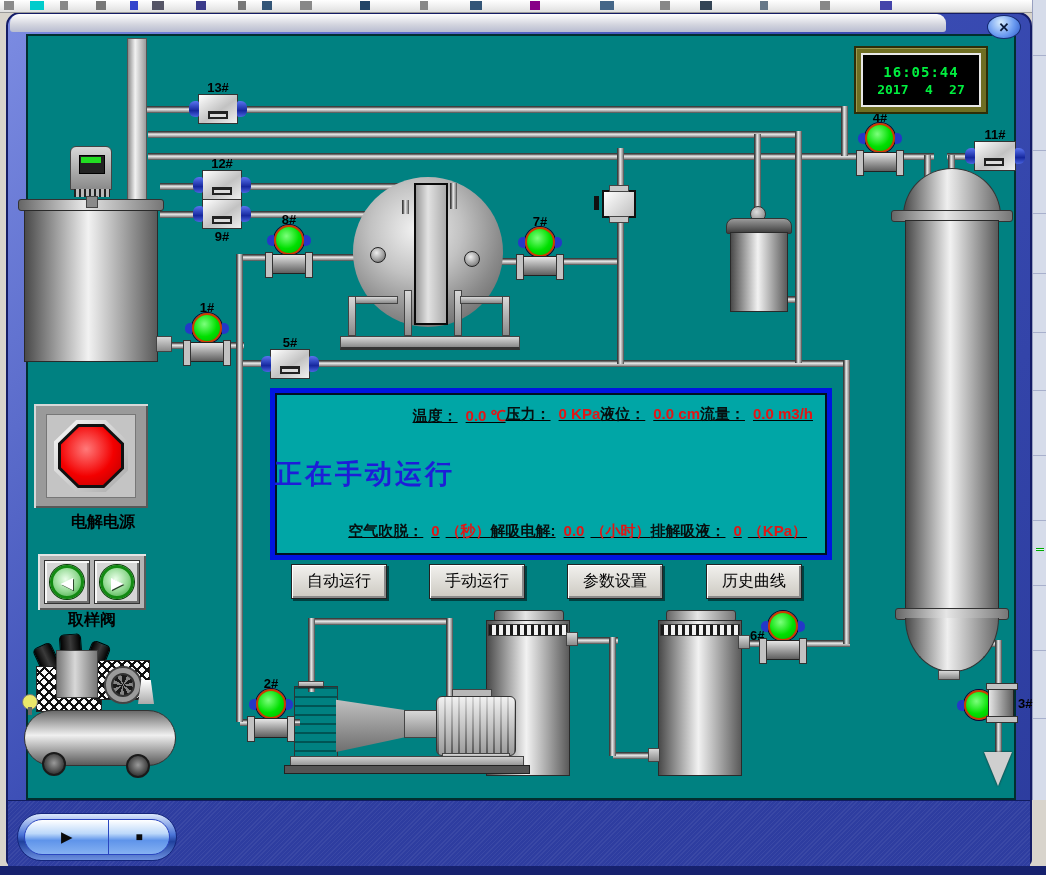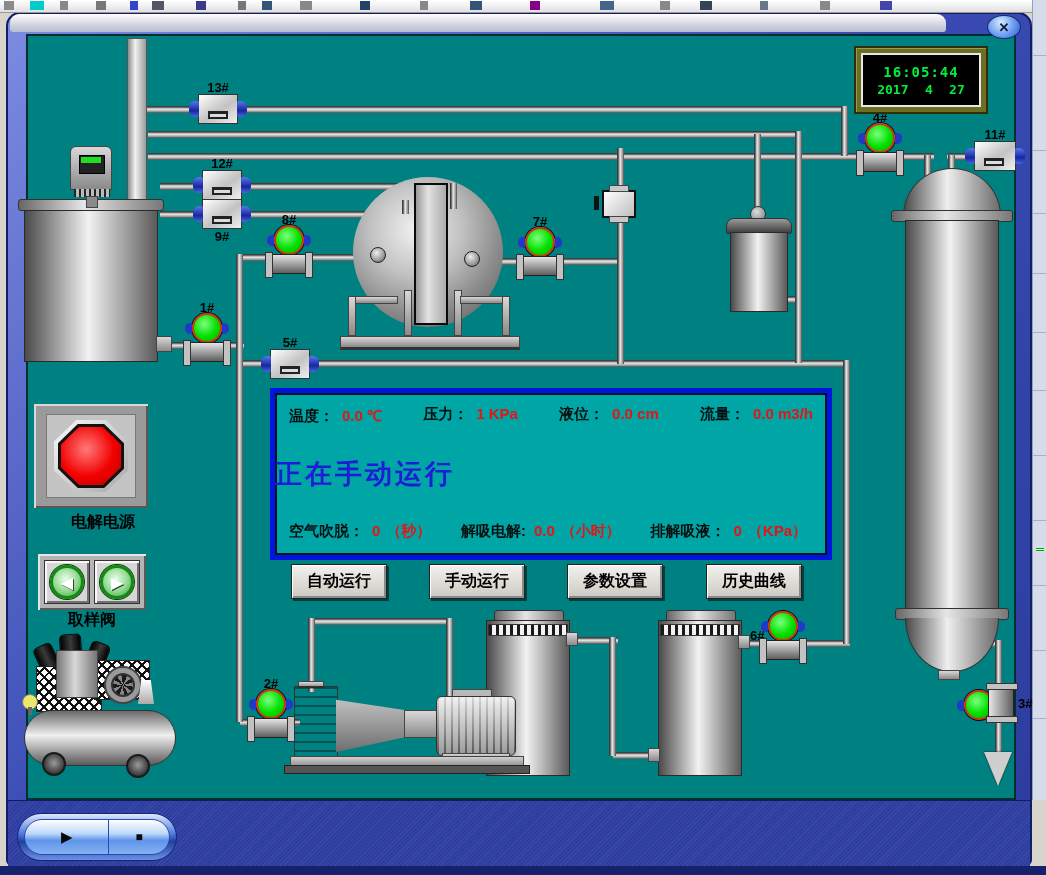--- a/index.html
+++ b/index.html
@@ -63,29 +63,29 @@
   .gb::before{left:-2px;} .gb::after{right:-2px;}
   .vgh .vlab{top:0;}
   .vgh.v6mod .vlab{top:30px;left:-8px;transform:none;}
   .vgv{width:90px;height:46px;}
   .gbv{position:absolute;width:26px;height:38px;background:linear-gradient(90deg,#e6e6e6,#9a9a9a 55%,#5f5f5f);border:1px solid #222;box-sizing:border-box;}
   .gbv::before,.gbv::after{content:"";position:absolute;left:-3px;width:30px;height:5px;background:#c2c2c2;border:1px solid #333;}
   .gbv::before{top:-2px;} .gbv::after{bottom:-2px;}
   .vlab3{position:absolute;font:bold 13px "Liberation Sans",sans-serif;color:#000;white-space:nowrap;}
   
   .dpanel{left:270px;top:388px;width:552px;height:162px;background:#00a6a6;border:5px solid #0016e0;box-shadow:inset 0 0 0 2px #012;box-sizing:content-box;display:flex;flex-direction:column;justify-content:space-between;padding:0;}
-  .dprow{display:flex;justify-content:space-between;padding:12px 14px 0 14px;}
+  .dprow{display:flex;justify-content:flex-end;padding:12px 14px 0 14px;text-decoration:underline;}
   .dprow2{padding:0 20px 14px 14px;}
   .dpitem{white-space:nowrap;}
   .dplabel{font:bold 15px "Liberation Sans",sans-serif;color:#061010;}
   .dpvalue{font:bold 15px "Liberation Sans",sans-serif;color:#e31515;margin-left:8px;}
   .dpunit{font:bold 15px "Liberation Sans",sans-serif;color:#e31515;margin-left:6px;}
   .dpstatus{font-size:27px;font-weight:bold;color:#1d1dd8;letter-spacing:3px;}
   
-  .hmibtn{width:96px;height:35px;background:linear-gradient(180deg,#f2f1ee,#ccc9c1);border:1px solid #222;box-shadow:inset 1px 1px 0 #ffffff,inset -2px -2px 0 #8a8a8a,2px 2px 0 rgba(0,0,0,.5);display:flex;align-items:center;justify-content:center;font-size:16px;font-weight:bold;color:#000;cursor:pointer;box-sizing:border-box;}
+  .hmibtn{width:96px;height:35px;background:linear-gradient(180deg,#f2f1ee,#ccc9c1);border:1px solid #222;box-shadow:inset 1px 1px 0 #ffffff,inset -2px -2px 0 #8a8a8a,2px 2px 0 rgba(0,0,0,.5);display:flex;align-items:center;justify-content:center;font-size:16px;font-weight:normal;color:#000;cursor:pointer;box-sizing:border-box;}
   
   .pframe{left:34px;top:404px;width:114px;height:104px;background:#9a9a9a;box-shadow:inset 2px 2px 0 #d8d8d8,inset -2px -2px 0 #585858;}
   .pinner{left:46px;top:414px;width:90px;height:84px;background:#c4c4c4;border:1px solid #777;box-sizing:border-box;}
   .oct{clip-path:polygon(30% 0,70% 0,100% 30%,100% 70%,70% 100%,30% 100%,0 70%,0 30%);}
   .pring{left:54px;top:420px;width:74px;height:72px;background:linear-gradient(135deg,#fafafa,#a8a8a8);}
   .pdark{left:58px;top:424px;width:66px;height:64px;background:#111;}
   .pbtn{left:61px;top:427px;width:60px;height:58px;background:radial-gradient(circle at 42% 38%,#ff7a7a,#f30000 55%,#b30000);cursor:pointer;}
   .ctllabel{font-size:16px;font-weight:bold;color:#000;text-align:center;}
   .sframe{left:38px;top:554px;width:108px;height:56px;background:#b4b4b4;box-shadow:inset 2px 2px 0 #e4e4e4,inset -2px -2px 0 #5a5a5a;}
   .sbtn{top:560px;width:46px;height:44px;background:#d6d6d6;border:1px solid #333;box-shadow:inset 2px 2px 0 #f8f8f8,inset -2px -2px 0 #707070;display:flex;align-items:center;justify-content:center;cursor:pointer;box-sizing:border-box;}
@@ -332,21 +332,21 @@
       </div>
     </div>
   </div>
 
   <div class="abs dpanel">
     <div class="dprow">
       <span class="dpitem">
         <span class="dplabel">温度：</span><span class="dpvalue">0.0 ℃</span>
       </span>
       <span class="dpitem">
-        <span class="dplabel">压力：</span><span class="dpvalue">1 KPa</span>
+        <span class="dplabel">压力：</span><span class="dpvalue">0 KPa</span>
       </span>
       <span class="dpitem">
         <span class="dplabel">液位：</span><span class="dpvalue">0.0 cm</span>
       </span>
       <span class="dpitem">
         <span class="dplabel">流量：</span><span class="dpvalue">0.0 m3/h</span>
       </span>
     </div>
     <div class="dpstatus">正在手动运行</div>
     <div class="dprow dprow2">

